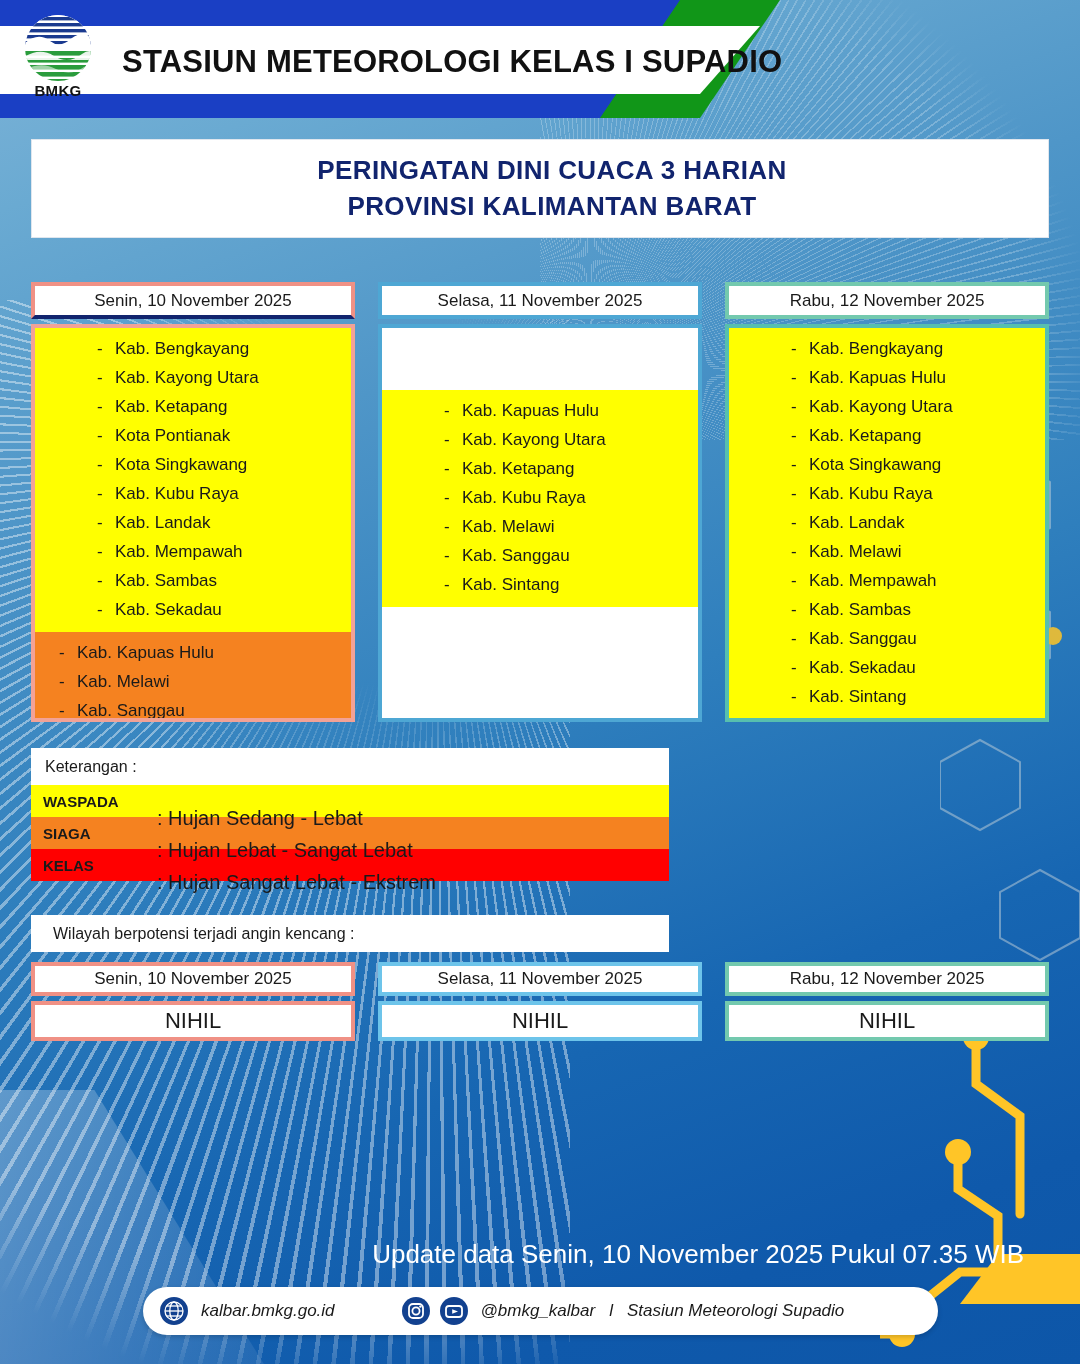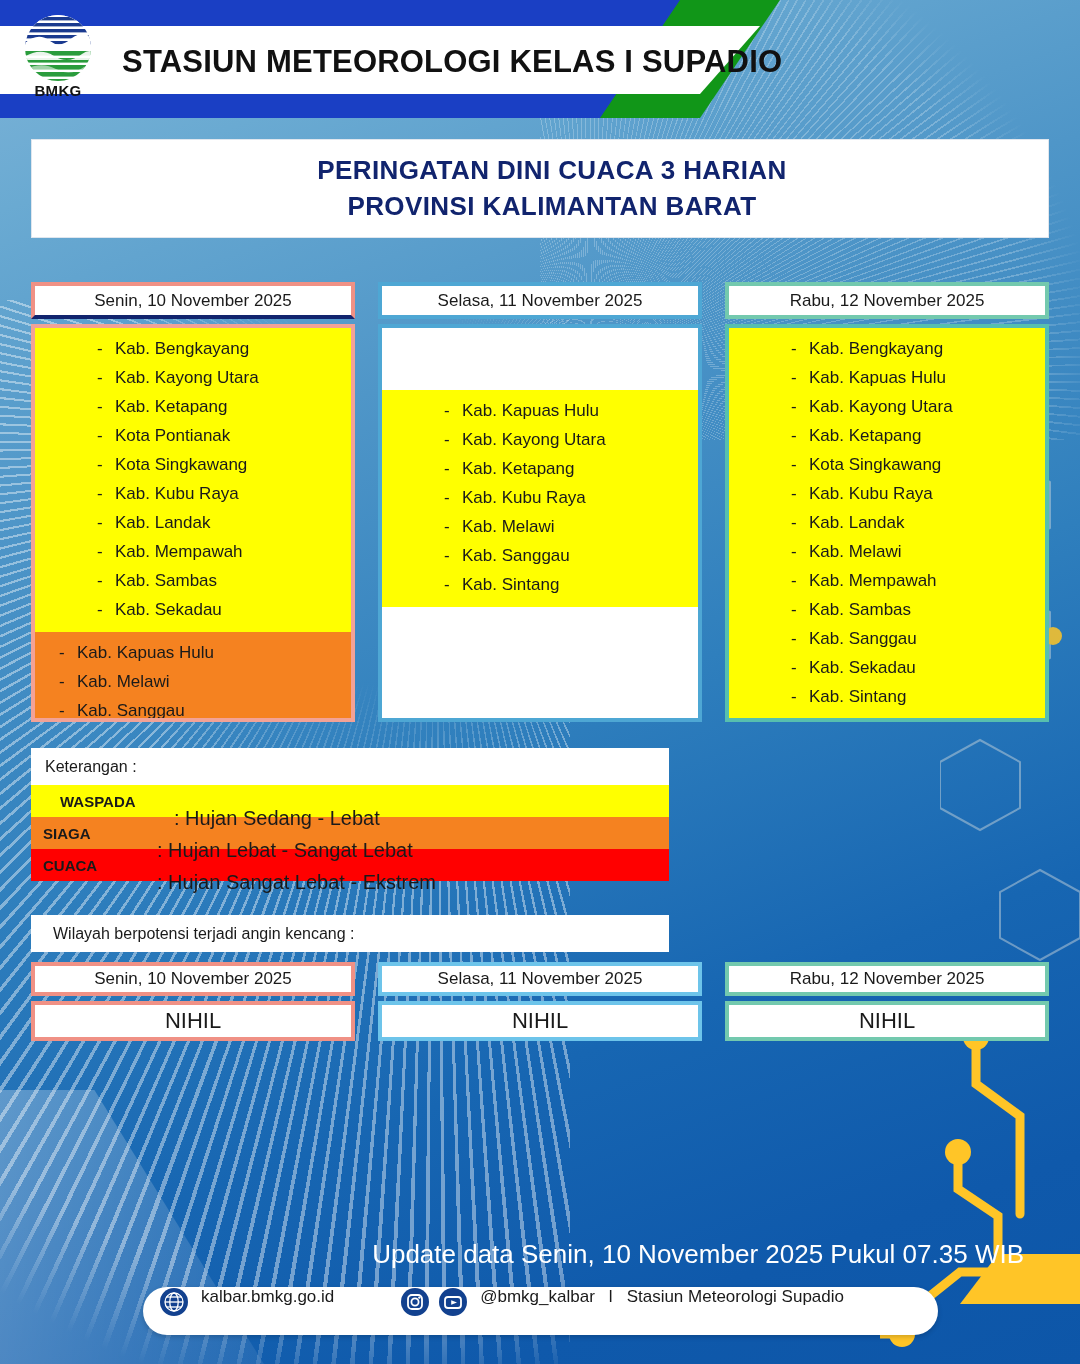--- a/index.html
+++ b/index.html
@@ -128,21 +128,21 @@
   .legend { position: absolute; left: 31px; top: 748px; width: 638px; }
   .legend-title {
     background: #ffffff; height: 37px; display: flex; align-items: center;
     padding-left: 14px; font-size: 16px; color: #1a1a1a; text-align: right;
   }
   .legend-row { height: 32px; display: flex; align-items: center; }
   .legend-row .lvl {
     width: 126px; padding-left: 12px; font-size: 15px; font-weight: bold; color: #1a1a1a;
   }
   .legend-row .desc { font-size: 20px; color: #1a1a1a; margin-top: 35px; }
-  .legend-row.waspada { background: #ffff00; padding-left: 17px; }
+  .legend-row.waspada { background: #ffff00; }
   .legend-row.siaga   { background: #f58220; }
   .legend-row.awas    { background: #ff0000; }
 
   
   .wind-title {
     position: absolute; left: 31px; top: 915px; width: 638px; height: 37px;
     background: #ffffff; display: flex; align-items: center; padding-left: 22px;
     font-size: 16px; color: #1a1a1a;
   }
   .wind-cols { position: absolute; left: 31px; top: 962px; width: 1018px; }
@@ -164,22 +164,23 @@
   .w3 .w-head, .w3 .w-val { border: 4px solid #73c9ae; }
 
   
   .update-text {
     position: absolute; right: 56px; top: 1239px;
     font-size: 26px; color: #ffffff;
   }
   .contact-bar {
     position: absolute; left: 143px; top: 1287px; width: 795px; height: 48px;
     background: #ffffff; border-radius: 24px;
-    display: flex; padding-left: 16px;
+    display: flex; align-items: center; padding-left: 16px;
     box-shadow: 0 2px 5px rgba(0,0,0,.18);
+    font-style: italic;
   }
   .cbadge { width: 30px; height: 30px; flex: 0 0 30px; }
   .cb-text { font-size: 17px; color: #1a1a1a; margin-left: 12px; white-space: nowrap; }
   .cb-gap { width: 66px; }
   .cb-sep { margin: 0 14px; font-size: 17px; color: #1a1a1a; }
 </style>
 </head>
 <body>
 
 <div id="page">
@@ -323,21 +324,21 @@
     <div class="legend-title">Keterangan :</div>
     <div class="legend-row waspada">
       <div class="lvl">WASPADA</div>
       <div class="desc">: Hujan Sedang - Lebat</div>
     </div>
     <div class="legend-row siaga">
       <div class="lvl">SIAGA</div>
       <div class="desc">: Hujan Lebat - Sangat Lebat</div>
     </div>
     <div class="legend-row awas">
-      <div class="lvl">CUACA</div>
+      <div class="lvl">KELAS</div>
       <div class="desc">: Hujan Sangat Lebat - Ekstrem</div>
     </div>
   </div>
 
   <div class="wind-title">Wilayah berpotensi terjadi angin kencang :</div>
   <div class="wind-cols">
     <div class="wcol w1">
       <div class="w-head">Senin, 10 November 2025</div>
       <div class="w-val">NIHIL</div>
     </div>

